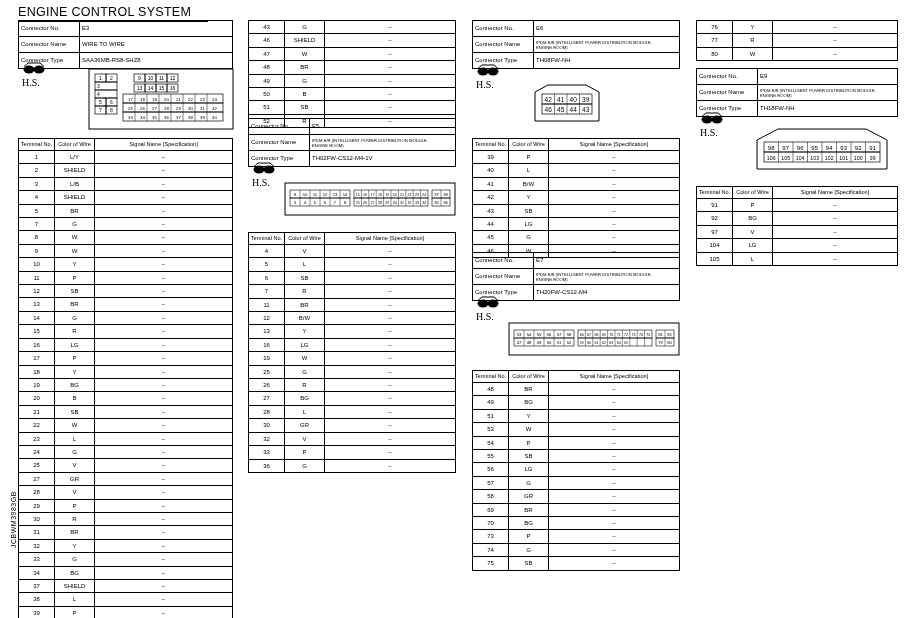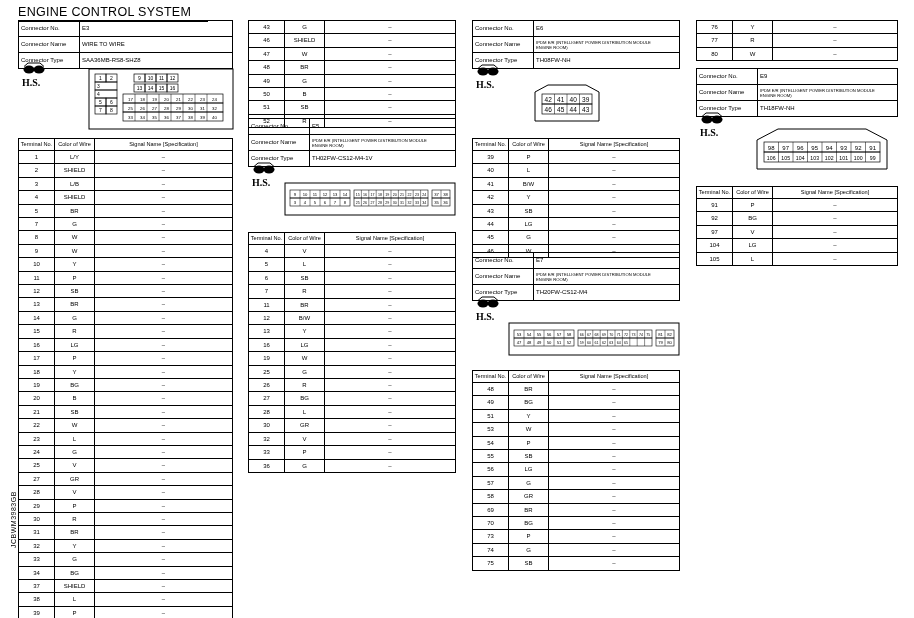--- a/index.html
+++ b/index.html
@@ -21,21 +21,21 @@
   .cinfo{position:absolute;}
   .cinfo table{width:100%;}
   .cinfo td{border:1px solid #000;height:13px;line-height:9px;font-size:6px;padding:1px 2px;text-align:left;vertical-align:middle;}
   .cinfo td.k{width:56px;}
   .cinfo td.v{font-size:6px;}
   .cinfo td.v small{font-size:4.2px;display:block;line-height:5px;}
 
   
   .hs{position:absolute;width:40px;height:32px;}
   .hs .glasses{position:absolute;left:1px;top:0;width:22px;height:13px;}
-  .hs .hstext{position:absolute;left:0px;top:15px;font-size:10px;font-weight:bold;font-family:"Liberation Serif",serif;}
+  .hs .hstext{position:absolute;left:0px;top:15px;font-size:10px;font-weight:normal;font-family:"Liberation Serif",serif;}
 
   
   .ttab{position:absolute;}
   .ttab table{width:100%;}
   .ttab td{border:1px solid #000;height:10.4px;line-height:10.4px;font-size:6px;text-align:center;}
   .ttab td.h{height:auto;line-height:7px;padding:2px 0;font-size:5.6px;}
 
   
   .conn{position:absolute;}
   .conn svg{display:block;}

